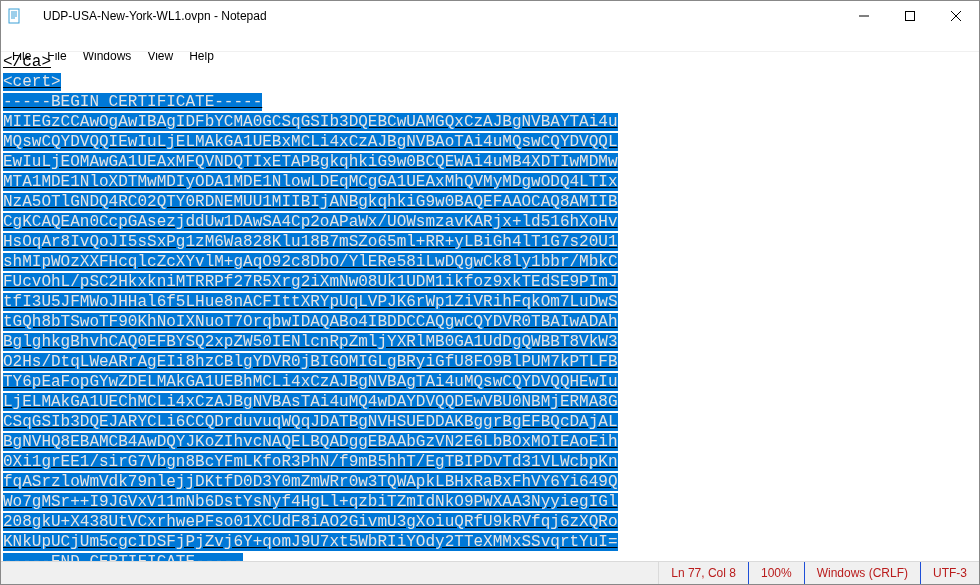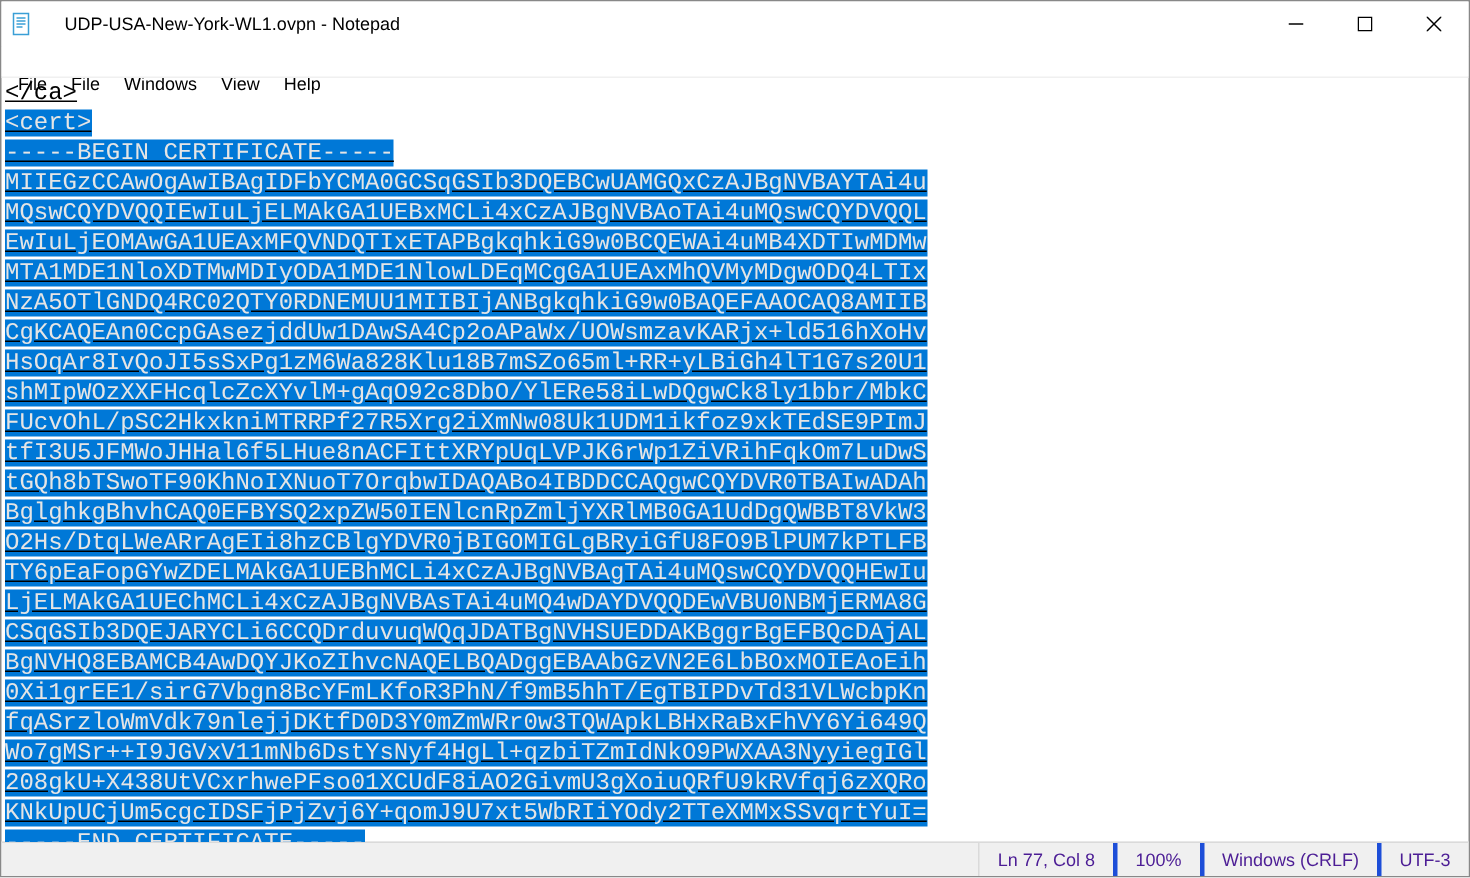--- a/index.html
+++ b/index.html
@@ -18,23 +18,23 @@
   
   .editor-wrap { flex:1; position:relative; overflow:hidden; border-top:1px solid #f0f0f0; }
   .editor { position:absolute; inset:0; overflow:auto; font-family: Consolas, "Courier New", monospace; font-size:16px; line-height:20px; white-space:pre; padding:0 2px; }
   .line { display:block;text-decoration:underline; }
   .sel { background:#0078d7; color:#e5e5e5; }
   
   .editor::-webkit-scrollbar { width:17px; height:17px; }
   .editor::-webkit-scrollbar-track { background:#f0f0f0; }
   .editor::-webkit-scrollbar-thumb { background:#c2c2c2; }
   
-  .statusbar { height:23px; border-top:1px solid #dadada; display:flex; align-items:center; font-size:12px; color:#4c1d95; background:#f0f0f0; }
+  .statusbar { height:23px; border-top:1px solid #dadada; display:flex; align-items:center; font-size:12px; color:#b91c1c; background:#f0f0f0; }
   .status-spacer { flex:1; }
-  .status-cell { padding:0 12px; border-left:3px solid #1d4ed8; height:100%; display:flex; align-items:center; }
+  .status-cell { padding:0 12px; border-left:1px solid #1d4ed8; height:100%; display:flex; align-items:center; }
   .status-cell.first { border-left:1px solid #dadada; }
   
   .stroke { stroke:#000; stroke-width:1; fill:none; }
 </style>
 </head>
 <body>
 
 <div class="window">
 
   <div class="titlebar">

